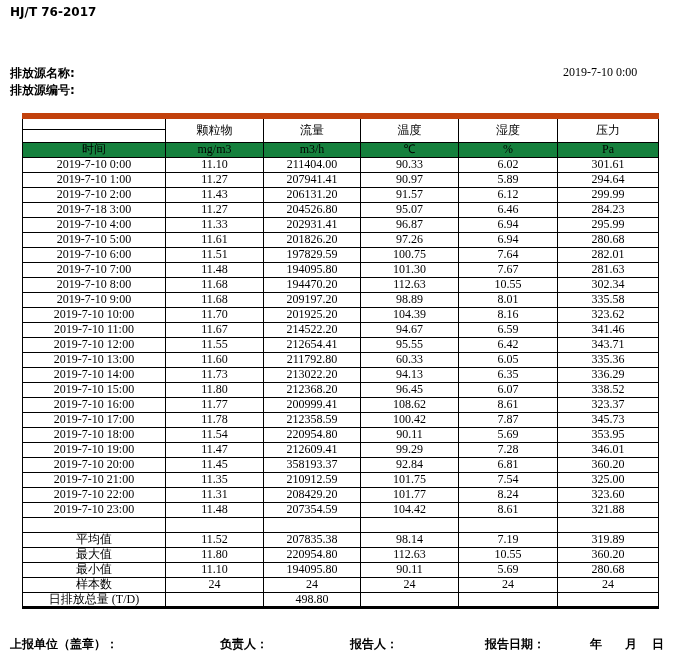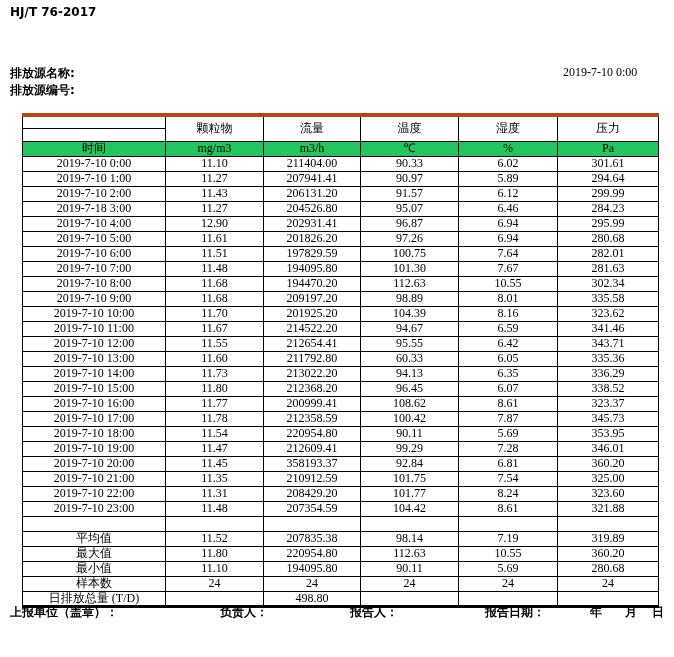--- a/index.html
+++ b/index.html
@@ -34,45 +34,45 @@
   .meta-date {
     position: absolute; left: 563px; top: 65px;
     font-size: 12px; font-family: "Liberation Serif", serif;
   }
   table.report {
     position: absolute; left: 22px; top: 113px;
     width: 636px;
     border-collapse: collapse;
     table-layout: fixed;
     font-size: 12px;
-    border-top: 4px solid #c2410c;
+    border-top: 6px solid #c2410c;
     border-bottom: 3px solid #000;
   }
   table.report td, table.report th {
     border: 1px solid #000;
     text-align: center;
     vertical-align: middle;
     padding: 0;
     height: 15px;
     line-height: 13px;
     font-weight: normal;
     white-space: nowrap;
     overflow: hidden;
   }
   table.report tr.hdr1 td, table.report tr.hdr1 th,
   table.report tr.hdr2 td { height: 13px; }
-  table.report tr.unit-row td { background: #22c55e; }
+  table.report tr.unit-row td { background: #15803d; }
   table.report tr.spacer-row td { height: 15px; }
   .note {
     position: absolute; left: 10px; top: 615px;
     font-family: "DejaVu Sans", sans-serif;
     font-weight: bold; font-size: 12px;
   }
   .sign-row {
-    position: absolute; left: 0; top: 604px; width: 100%; height: 18px;
+    position: absolute; left: 0; top: 636px; width: 100%; height: 18px;
     font-family: "DejaVu Sans", sans-serif;
     font-weight: bold; font-size: 12px;
   }
   .sign-row span { position: absolute; top: 0; }
   .pos-unit { left: 10px; }
   .pos-resp { left: 220px; }
   .pos-rept { left: 350px; text-align: right; }
   .pos-date { left: 485px; }
   .pos-year { left: 590px; }
   .pos-month { left: 625px; }
@@ -147,21 +147,21 @@
         <tr>
           <td>2019-7-18  3:00</td>
           <td>11.27</td>
           <td>204526.80</td>
           <td>95.07</td>
           <td>6.46</td>
           <td>284.23</td>
         </tr>
         <tr>
           <td>2019-7-10  4:00</td>
-          <td>12.90</td>
+          <td>11.33</td>
           <td>202931.41</td>
           <td>96.87</td>
           <td>6.94</td>
           <td>295.99</td>
         </tr>
         <tr>
           <td>2019-7-10  5:00</td>
           <td>11.61</td>
           <td>201826.20</td>
           <td>97.26</td>

